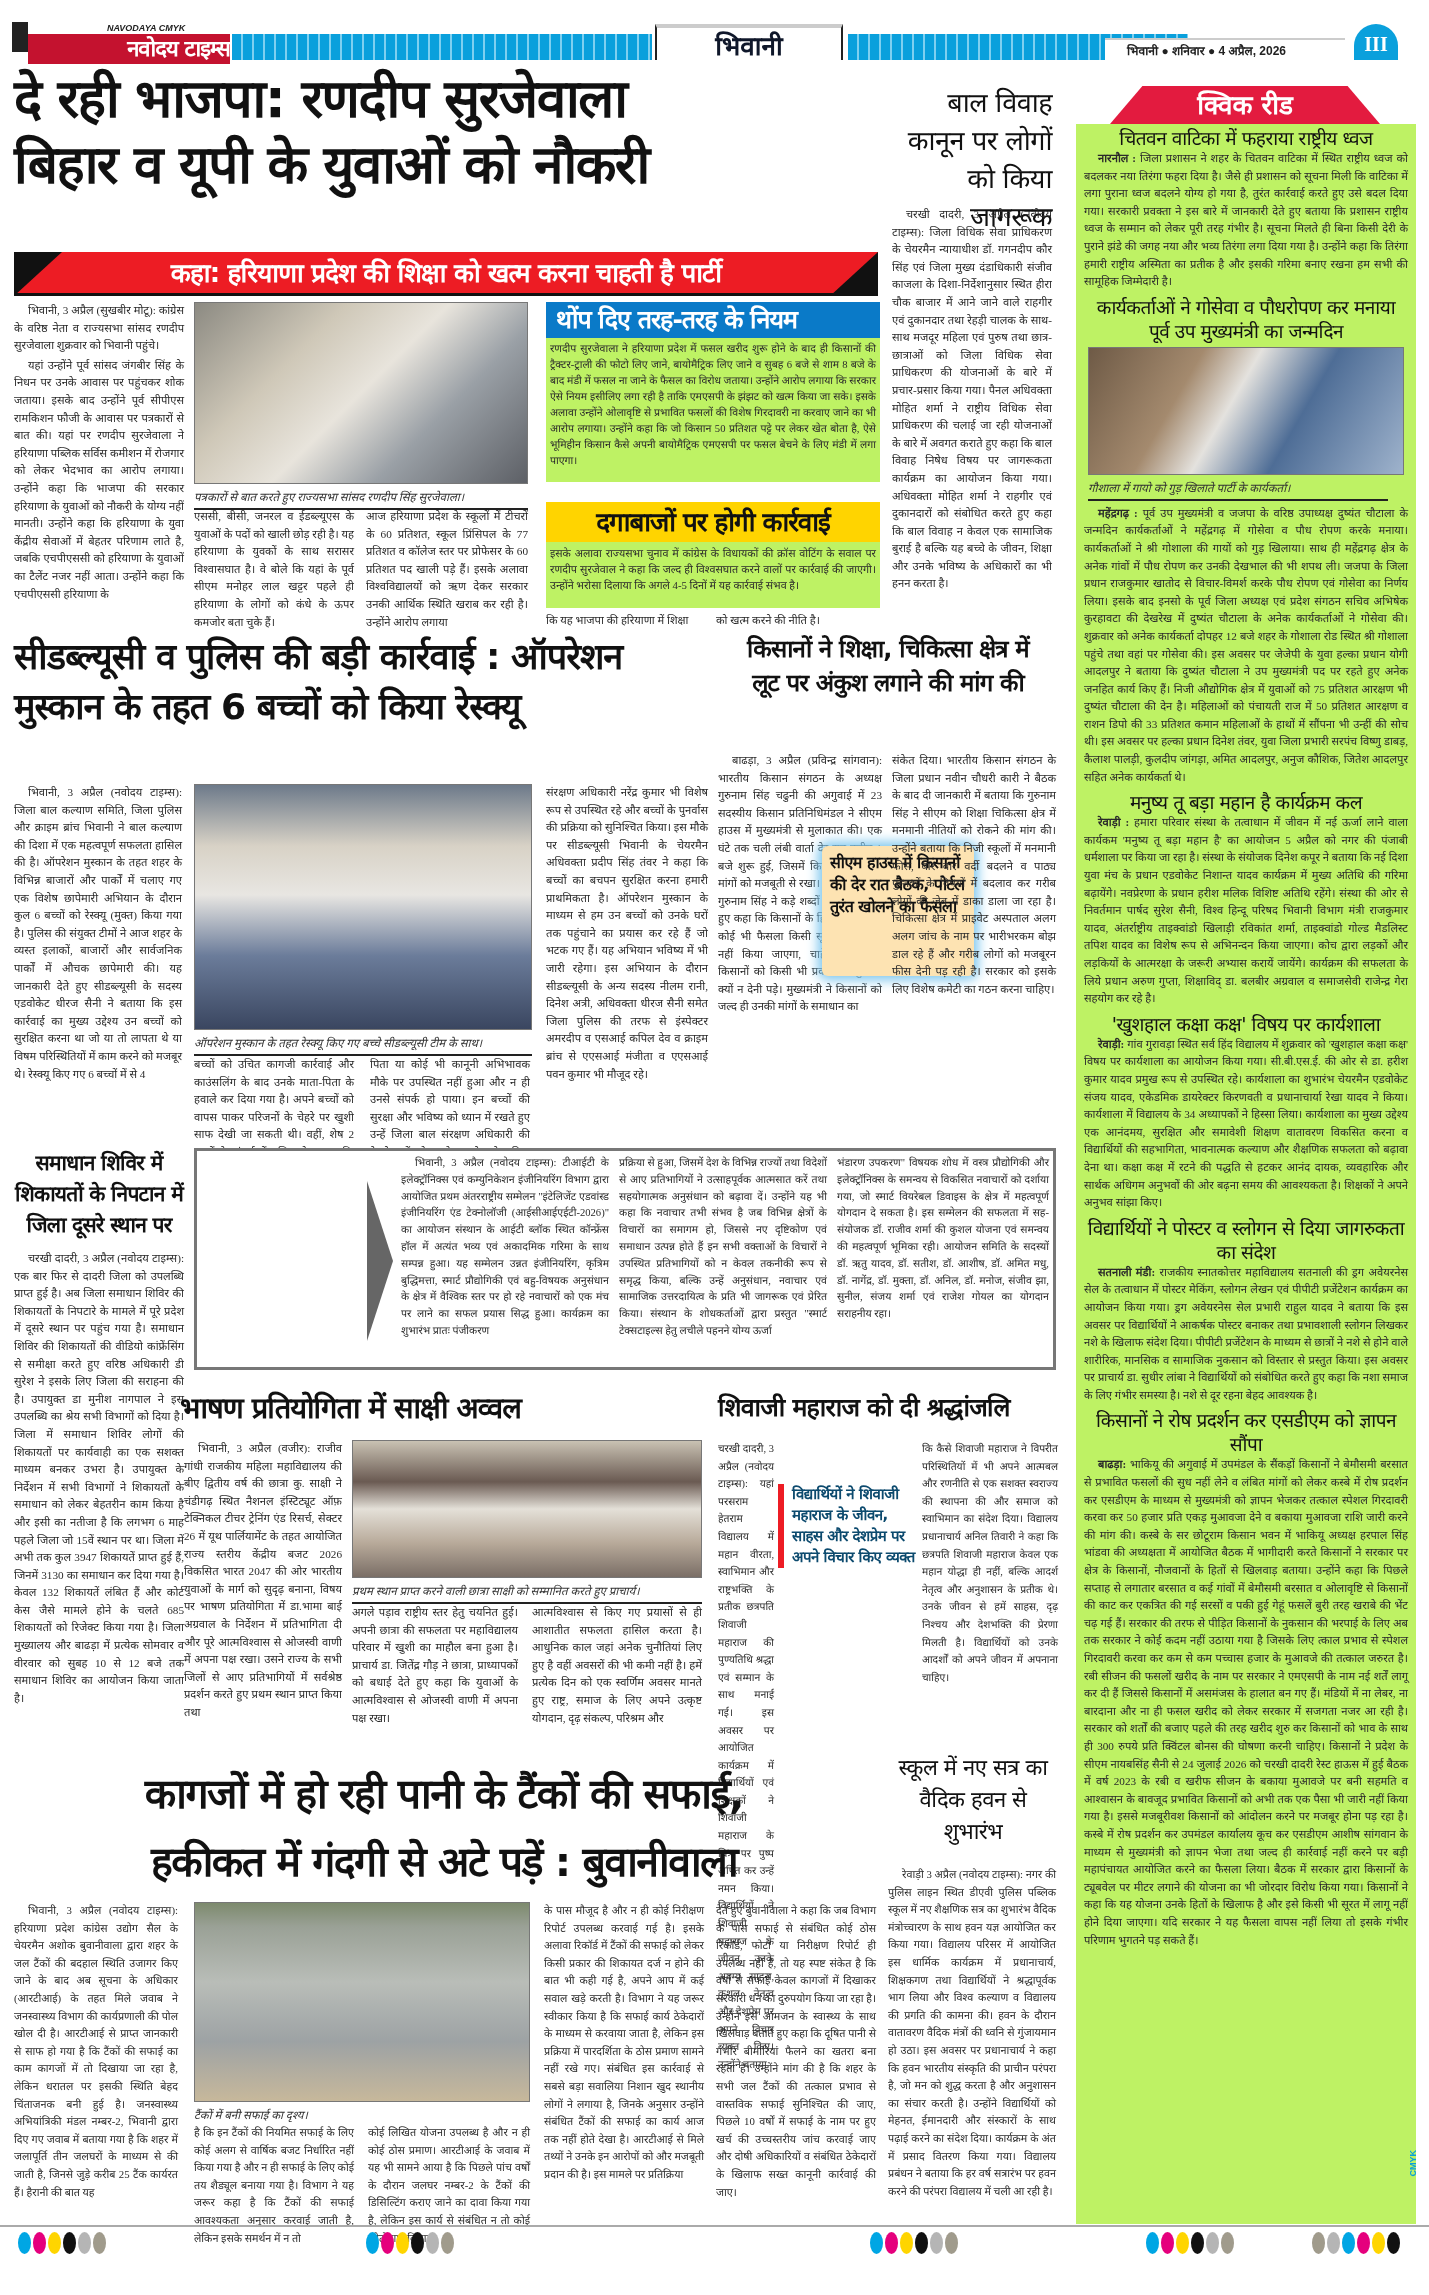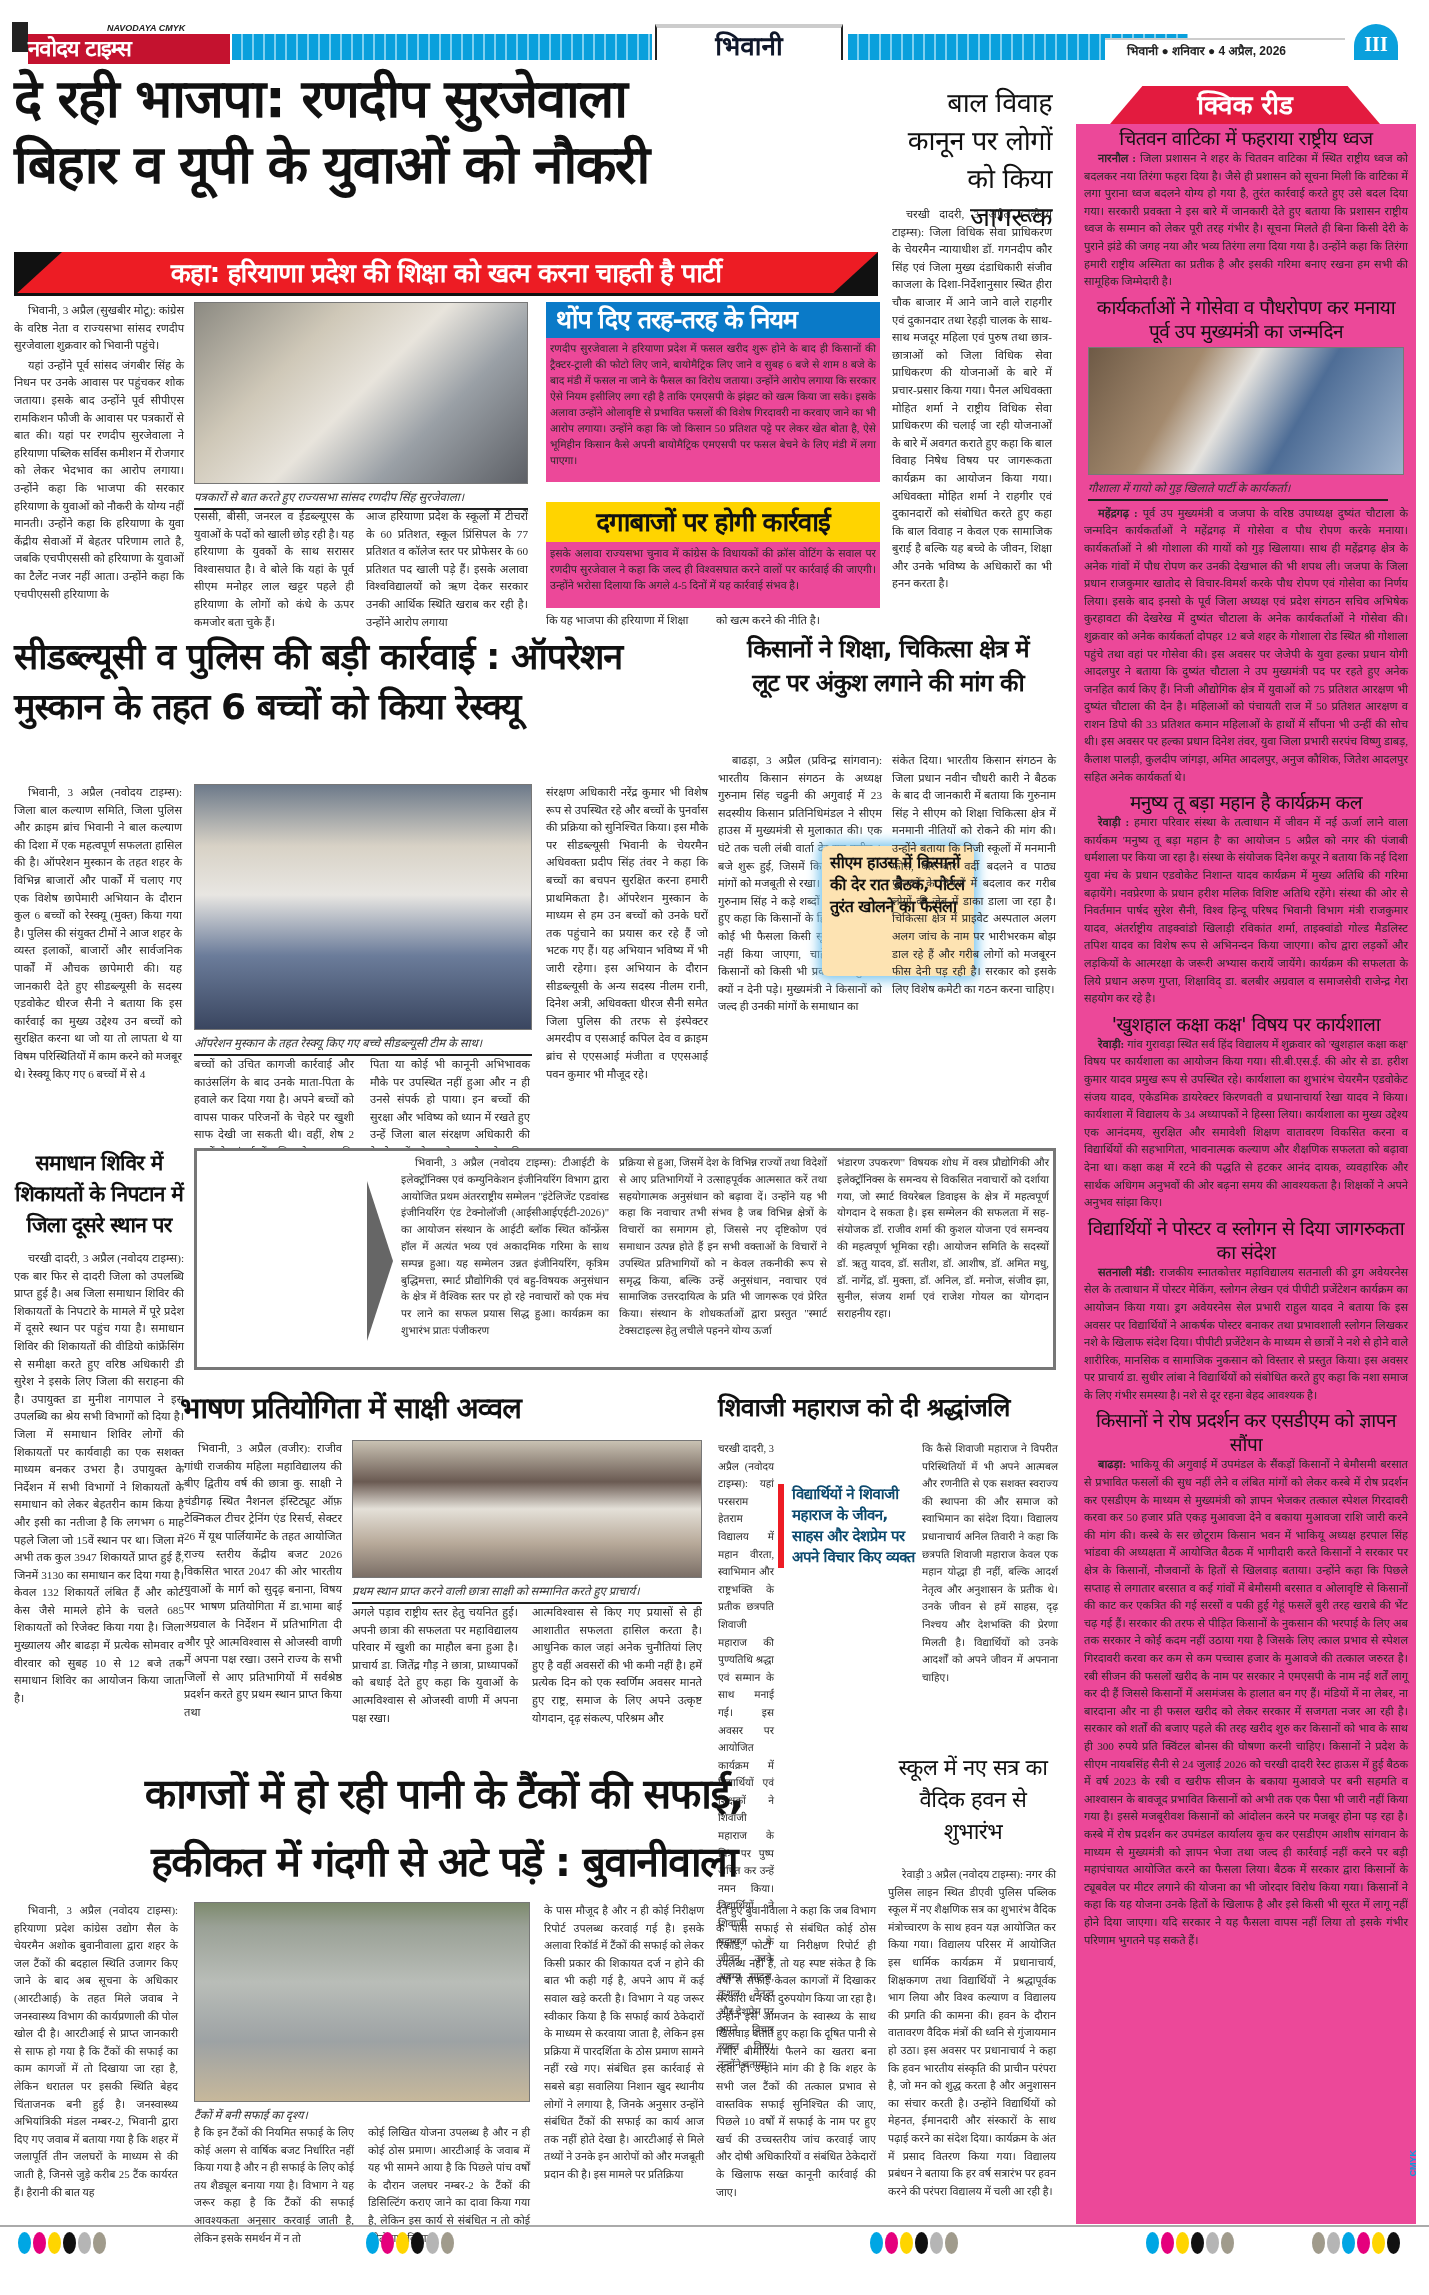--- a/index.html
+++ b/index.html
@@ -8,31 +8,31 @@
   .abs{position:absolute}
   .txt{font-family:"Liberation Serif","DejaVu Serif",serif;font-size:11.2px;line-height:17.6px;text-align:justify;color:#2a2a2a}
   .txt p{text-indent:14px;margin-bottom:2px}
   .hd{font-family:"DejaVu Sans","Liberation Sans",sans-serif;font-weight:bold;color:#111;line-height:1.15;letter-spacing:-0.5px}
   .caption{font-family:"Liberation Serif",serif;font-style:italic;font-size:11.5px;color:#333;border-bottom:2px solid #222;padding:3px 0 4px}
   .photo{background:linear-gradient(135deg,#8c8a82 0%,#cfc8b8 30%,#e8e4dc 50%,#9aa0a6 70%,#5d6066 100%);border:1px solid #777}
   .photo.water{background:linear-gradient(180deg,#7d8a6d 0%,#9aa196 12%,#b9bdb8 40%,#9da2a4 70%,#c7b89b 100%)}
   .photo.cows{background:linear-gradient(120deg,#6e5a46 0%,#a48a6e 30%,#e4e2de 45%,#4e6d96 65%,#9fb3cc 100%)}
   .photo.group{background:linear-gradient(180deg,#6d7a8a 0%,#d8d2c6 25%,#e8e6e2 45%,#6b7c9a 70%,#3a4660 100%)}
   .photo.award{background:linear-gradient(180deg,#c9c2b3 0%,#6a5a52 30%,#e4e0d8 50%,#b8aa9a 75%,#7a6e66 100%)}
-  .qr{background:#ec4899}
+  .qr{background:#bef264}
   .cmyk{position:absolute;top:2232px;display:flex;gap:2px}
   .cmyk span{width:13px;height:22px;border-radius:50%}
 </style>
 </head>
 <body>
 
 <div class="abs" style="left:0;top:0;width:1429px;height:60px">
   <div class="abs" style="left:12px;top:22px;width:16px;height:30px;background:#222"></div>
   <div class="abs" style="left:107px;top:23px;font:italic bold 9px 'Liberation Sans',sans-serif;color:#222">NAVODAYA CMYK</div>
-  <div class="abs" style="left:28px;top:34px;width:202px;height:30px;background:#c4122f;color:#fff;font:bold 22px 'DejaVu Sans',sans-serif;line-height:30px;text-align:left;letter-spacing:-1px">नवोदय टाइम्स</div>
+  <div class="abs" style="left:28px;top:34px;width:202px;height:30px;background:#c4122f;color:#fff;font:bold 22px 'DejaVu Sans',sans-serif;line-height:30px;text-align:right;letter-spacing:-1px">नवोदय टाइम्स</div>
   <div class="abs" style="left:232px;top:34px;width:420px;height:26px;background:repeating-linear-gradient(90deg,#0aa0dc 0 9px,#7fd0f0 9px 11px)"></div>
   <div class="abs" style="left:655px;top:24px;width:188px;height:36px;background:#fff;border-top:4px solid #ccc;border-left:2px solid #222;border-right:2px solid #222;text-align:center">
     <span style="font:bold 26px 'DejaVu Sans',sans-serif;color:#0f172a;line-height:36px">भिवानी</span>
   </div>
   <div class="abs" style="left:848px;top:34px;width:340px;height:26px;background:repeating-linear-gradient(90deg,#0aa0dc 0 9px,#7fd0f0 9px 11px)"></div>
   <div class="abs" style="left:1105px;top:38px;width:240px;height:22px;background:#fff;border-top:2px solid #ccc;font:bold 12px 'Liberation Sans',sans-serif;color:#222;line-height:22px;padding-left:22px">भिवानी ● शनिवार ● 4 अप्रैल, 2026</div>
   <div class="abs" style="left:1354px;top:24px;width:44px;height:36px;background:#0aa0dc;border-radius:22px 22px 0 0;text-align:center">
     <span style="font:bold 20px 'Liberation Serif',serif;color:#fff;line-height:40px">III</span>
   </div>
 </div>

